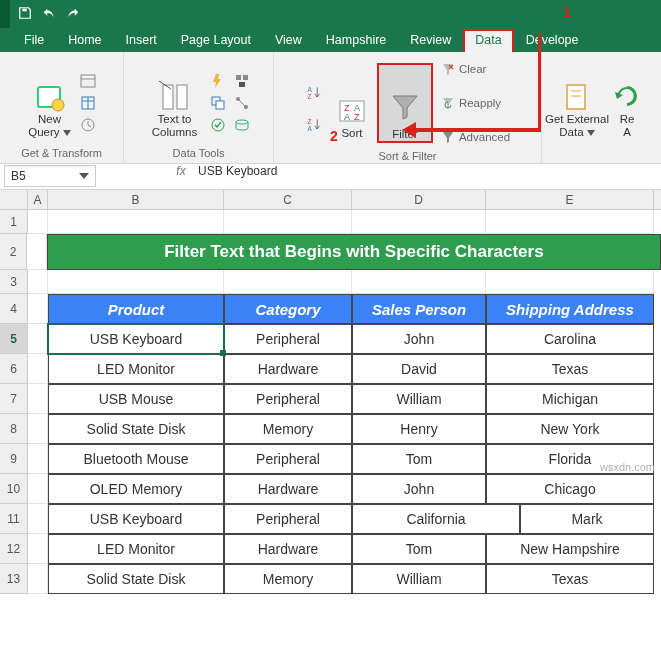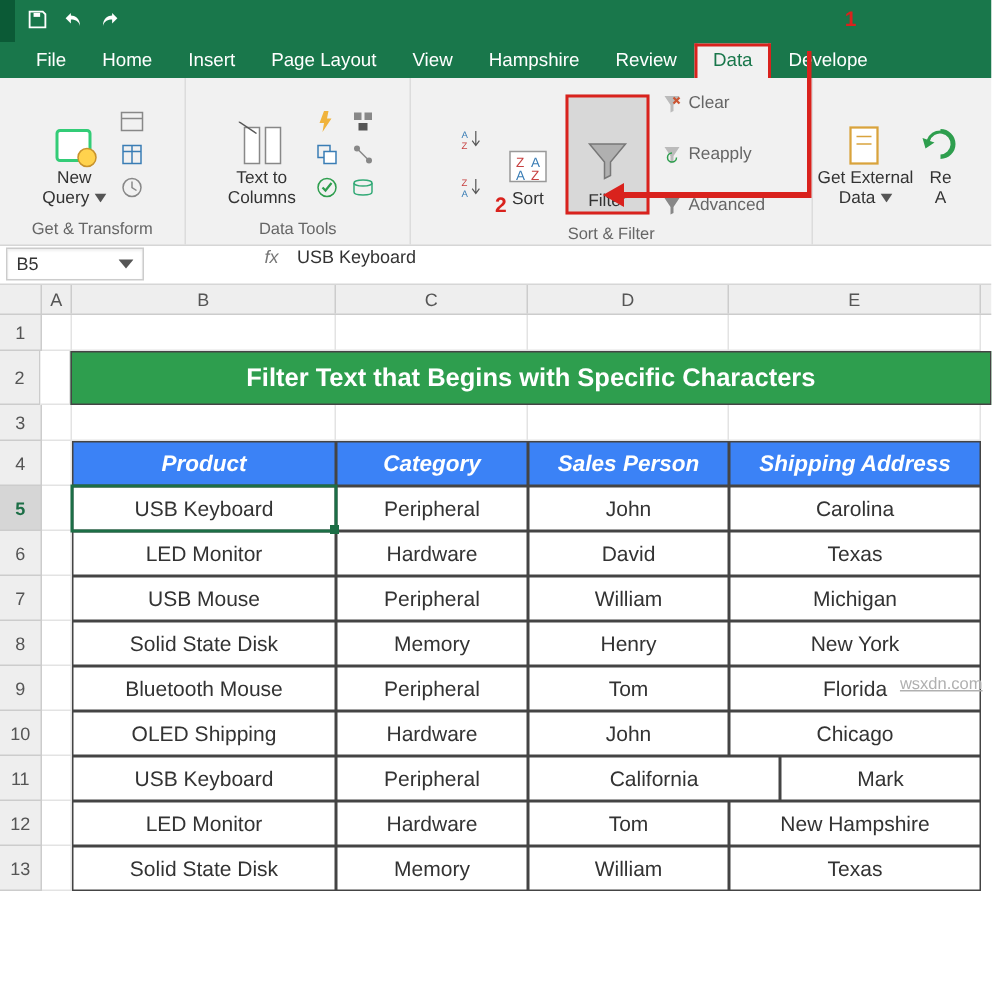--- a/index.html
+++ b/index.html
@@ -56,21 +56,21 @@
 .h24{height:24px}.h36{height:36px}.h30{height:30px}
 .row-h.sel { background:#d6d6d6; color:#1c6e46; font-weight:600;}
 
 .title-cell { background:#2e9e4e; color:#fff; font-weight:bold; font-size:17px; border:1px solid #444; grid-column: span 4;}
 .hdr-cell { background:#3b82f6; color:#fff; font-weight:bold; font-size:15px; border:1px solid #444;font-style:italic;}
 .data-cell { background:#fff; border:1px solid #444; font-size:14px; }
 .empty { background:#fff; }
 
 .sel-cell { outline:2px solid #1c6e46; outline-offset:-1px; position:relative; z-index:2;}
 .sel-cell::after { content:""; position:absolute; right:-3px; bottom:-3px; width:6px; height:6px; background:#1c6e46;}
-.wm2 { position:absolute; right:6px; top:260px; font-size:11px; color:#b0b0b0;text-decoration:underline; }
+.wm2 { position:absolute; right:6px; top:271px; font-size:11px; color:#b0b0b0; }
 
 </style>
 </head>
 <body>
 
 <div class="titlebar">
   <div class="tb-left"></div>
   <div class="tb-icons">
     <span><svg viewBox="0 0 16 16">
           <path d="M2 2h10l2 2v10H2z" fill="none" stroke="#fff" stroke-width="1.4"></path>
@@ -386,21 +386,21 @@
         <div class="row-h h30">9</div>
         <div class="cell colA h30 empty"></div>
         <div class="cell data-cell colB h30">Bluetooth Mouse</div>
         <div class="cell data-cell colC h30">Peripheral</div>
         <div class="cell data-cell colD h30">Tom</div>
         <div class="cell data-cell colE h30">Florida</div>
       </div>
       <div class="row">
         <div class="row-h h30">10</div>
         <div class="cell colA h30 empty"></div>
-        <div class="cell data-cell colB h30">OLED Shipping</div>
+        <div class="cell data-cell colB h30">OLED Memory</div>
         <div class="cell data-cell colC h30">Hardware</div>
         <div class="cell data-cell colD h30">John</div>
         <div class="cell data-cell colE h30">Chicago</div>
       </div>
       <div class="row">
         <div class="row-h h30">11</div>
         <div class="cell colA h30 empty"></div>
         <div class="cell data-cell colB h30">USB Keyboard</div>
         <div class="cell data-cell colC h30">Peripheral</div>
         <div class="cell data-cell colE h30">California</div>

